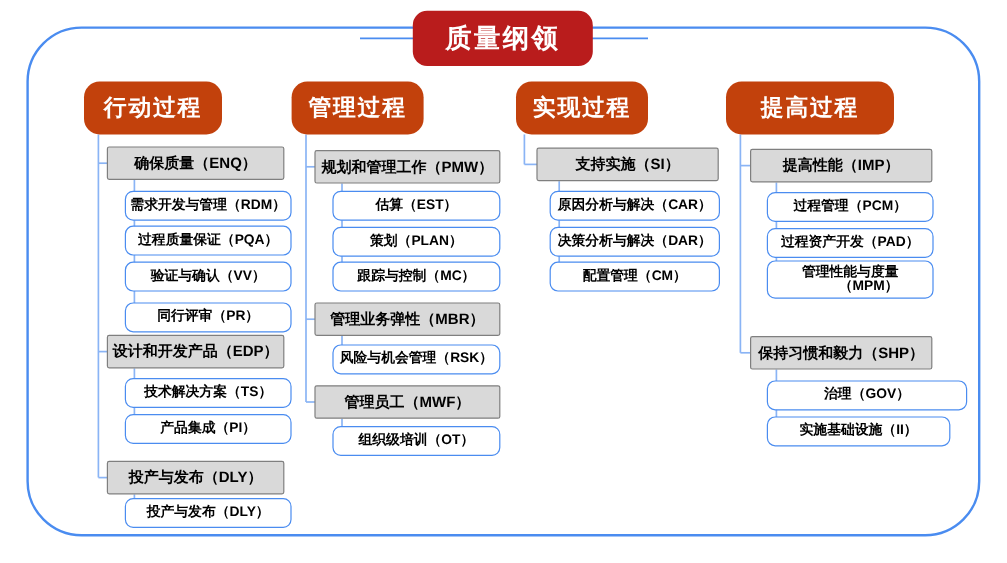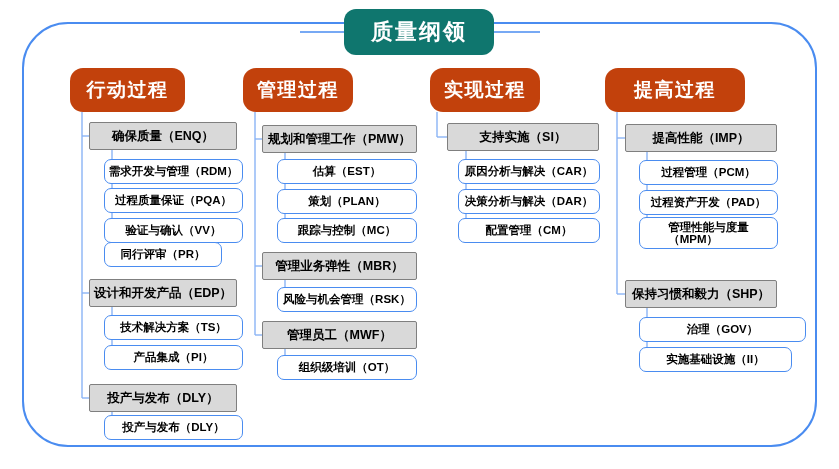--- a/index.html
+++ b/index.html
@@ -16,21 +16,21 @@
     border:2px solid #4a8cf0;border-radius:46px;box-sizing:border-box;
     background:transparent;
   }
 
   
   .wires{position:absolute;left:0;top:0;width:839px;height:469px;pointer-events:none;}
 
   
   .title-box{
     position:absolute;left:344px;top:9px;width:150px;height:46px;
-    background:#0f766e;border-radius:12px;
+    background:#b91c1c;border-radius:12px;
     display:flex;align-items:center;justify-content:center;
     color:#ffffff;font-size:22px;font-weight:700;letter-spacing:2px;
     box-sizing:border-box;
   }
 
   
   .col-head{
     position:absolute;height:44px;
     background:#c2410c;border-radius:13px;
     display:flex;align-items:center;justify-content:center;
@@ -46,21 +46,21 @@
     color:#000000;font-size:12.5px;font-weight:700;
     box-sizing:border-box;white-space:nowrap;
   }
 
   
   .leaf{
     position:absolute;height:25px;
     background:#ffffff;border:1.5px solid #4a8cf0;border-radius:7px;
     display:flex;align-items:center;justify-content:center;
     color:#000000;font-size:11.5px;font-weight:700;
-    box-sizing:border-box;white-space:nowrap;text-align:left;
+    box-sizing:border-box;white-space:nowrap;text-align:right;
     line-height:1.05;
   }
   .leaf.two-line{height:32px;white-space:normal;}
 </style>
 </head>
 <body>
 
 <div id="canvas">
 
   <div class="frame"></div>
@@ -122,21 +122,21 @@
   </svg>
 
   <div class="title-box">质量纲领</div>
 
   <div class="col-head" style="left:70px;top:68px;width:115px;">行动过程</div>
 
   <div class="grp" style="left:89px;top:122px;width:148px;">确保质量（ENQ）</div>
   <div class="leaf" style="left:104px;top:159px;width:139px;">需求开发与管理（RDM）</div>
   <div class="leaf" style="left:104px;top:188px;width:139px;">过程质量保证（PQA）</div>
   <div class="leaf" style="left:104px;top:218px;width:139px;">验证与确认（VV）</div>
-  <div class="leaf" style="left:104px;top:242px;width:118px;">同行评审（PR）</div>
+  <div class="leaf" style="left:104px;top:252px;width:139px;">同行评审（PR）</div>
 
   <div class="grp" style="left:89px;top:279px;width:148px;">设计和开发产品（EDP）</div>
   <div class="leaf" style="left:104px;top:315px;width:139px;">技术解决方案（TS）</div>
   <div class="leaf" style="left:104px;top:345px;width:139px;">产品集成（PI）</div>
 
   <div class="grp" style="left:89px;top:384px;width:148px;">投产与发布（DLY）</div>
   <div class="leaf" style="left:104px;top:415px;width:139px;">投产与发布（DLY）</div>
 
   <div class="col-head" style="left:243px;top:68px;width:110px;">管理过程</div>
 

